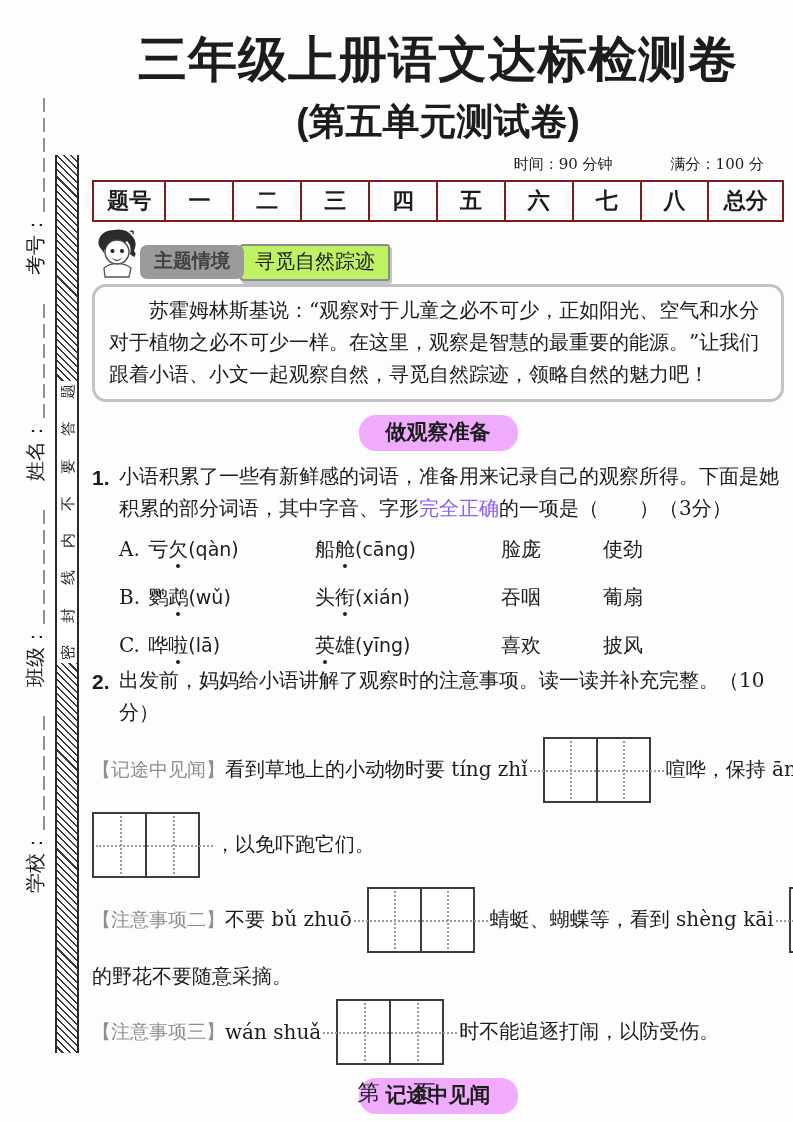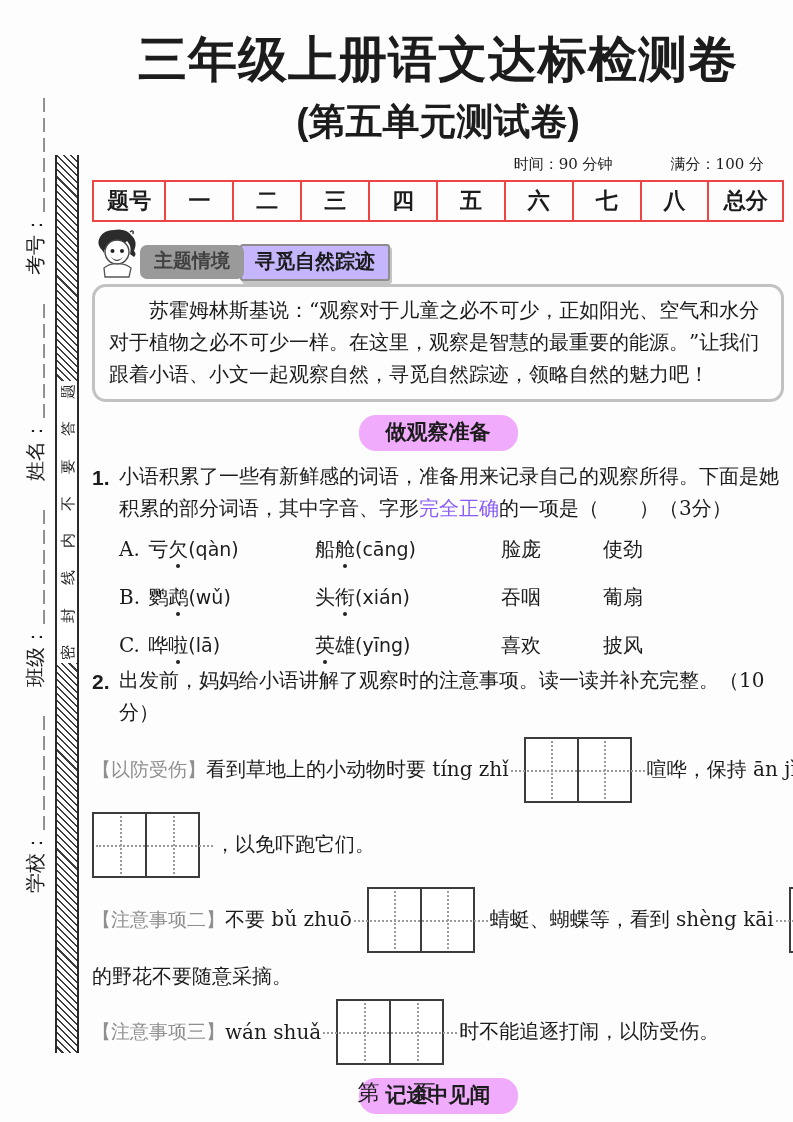--- a/index.html
+++ b/index.html
@@ -32,33 +32,33 @@
   .main{ position:absolute; left:92px; top:0; width:692px; }
   .title{ margin-top:32px; text-align:center; font-size:49px; font-weight:900;
     letter-spacing:1px; font-family:"Liberation Sans", sans-serif; line-height:1.12; }
   .subtitle{ text-align:center; font-size:37px; font-weight:700; margin-top:10px;
     font-family:"Liberation Sans", sans-serif; }
   .meta-row{ display:flex; justify-content:flex-end; gap:58px; font-size:15px;
     margin:8px 20px 6px 0; }
 
   table.score{ width:100%; border-collapse:collapse; table-layout:fixed;
     font-size:22px; font-family:"Liberation Sans", sans-serif; }
-  table.score th, table.score td{ border:2px solid #ef4444; text-align:center;
+  table.score th, table.score td{ border:2px solid #7f1d1d; text-align:center;
     font-weight:600; padding:0; }
   table.score tr.hdr{ height:40px; } table.score tr.scr{ height:38px; }
   col.c-first{ width:10.5%; } col.c-last{ width:10.8%; }
 
   .theme-row{ margin-top:12px; position:relative; height:46px; }
   .mascot{ position:absolute; left:2px; top:-6px; }
   .badges{ position:absolute; left:48px; top:10px; display:flex; align-items:center; }
   .badge-pill{ background:#9a9a9a; color:#404040; font-weight:700; font-size:19px;
     padding:3px 14px 5px; border-radius:7px; font-family:"Liberation Sans", sans-serif;
     white-space:nowrap; z-index:1; }
-  .badge-title{ background:#c4b5fd; border:2px solid #8d8d8d; box-shadow:2px 3px 0 #c4c4c4;
-    font-weight:700; font-size:20px; padding:2px 13px 4px; margin-left:-4px;
+  .badge-title{ background:#bef264; border:2px solid #8d8d8d; box-shadow:2px 3px 0 #c4c4c4;
+    font-weight:400; font-size:20px; padding:2px 13px 4px; margin-left:-4px;
     border-radius:3px; font-family:"Liberation Sans", sans-serif; white-space:nowrap; }
 
   .quote-box{ margin-top:4px; border:3px solid #c2c2c2; border-radius:14px;
     padding:7px 14px 9px; font-size:20px; line-height:1.6; }
   .quote-box p{ margin:0; text-indent:2em; }
 
   .section-pill{ width:fit-content; margin:13px auto 9px; background:#f0abfc;
     border-radius:17px; padding:3px 27px 5px; font-weight:700; font-size:21px;
     font-family:"Liberation Sans", sans-serif; }
 
@@ -206,21 +206,21 @@
       <span>喜欢</span>
       <span>披风</span>
     </div>
 
     <div class="question">
       <span class="qnum">2.</span>
       <span class="qbody">出发前，妈妈给小语讲解了观察时的注意事项。读一读并补充完整。（10分）</span>
     </div>
 
     <div class="note-line">
-      <span class="note-label">【以防受伤】</span>
+      <span class="note-label">【记途中见闻】</span>
       <span class="ntext">看到草地上的小动物时要 tíng zhǐ</span>
       <span class="pgrid">
           <span class="cell"></span>
           <span class="cell"></span>
         </span>
       <span class="ntext">喧哗，保持 ān jìng</span>
     </div>
     <div class="note-line">
       <span class="pgrid nolead">
           <span class="cell"></span>

